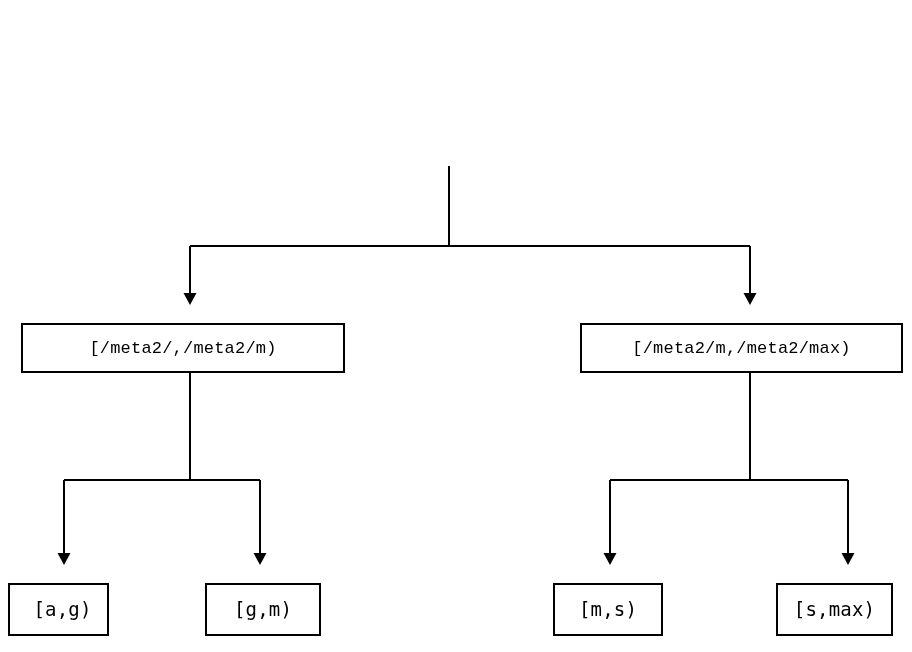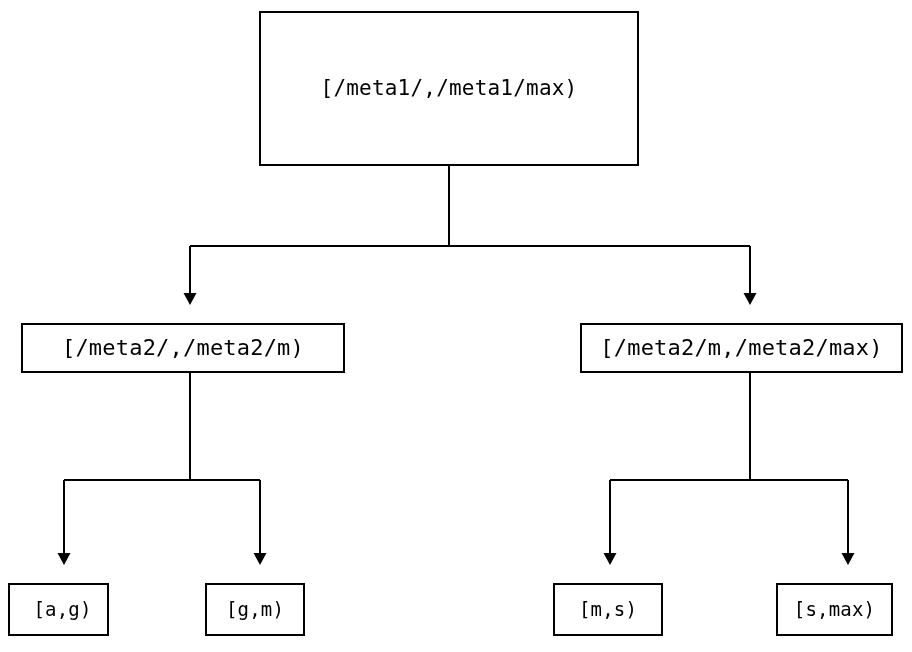--- a/index.html
+++ b/index.html
@@ -50,40 +50,41 @@
     top: 11px;
     width: 380px;
     height: 155px;
     font-size: 21px;
     letter-spacing: 0.2px;
   }
   
   .node-mid {
     top: 323px;
     height: 50px;
-    font-size: 22px;
+    font-size: 17px;
     letter-spacing: 0.2px;
+    font-family: Liberation Mono, monospace;
   }
   #node-mid-left {
     left: 21px;
     width: 324px;
   }
   #node-mid-right {
     left: 580px;
     width: 323px;
   }
   
   .node-leaf {
     top: 583px;
     height: 53px;
     font-size: 19px;
     letter-spacing: 0.2px;
   }
   #node-leaf-ag   { left: 8px;   width: 101px; padding-left: 8px; }
-  #node-leaf-gm   { left: 205px; width: 100px; }
+  #node-leaf-gm   { left: 205px; width: 116px; }
   #node-leaf-ms   { left: 553px; width: 110px; }
   #node-leaf-smax { left: 776px; width: 117px; }
 </style>
 </head>
 <body>
 
 <div id="diagram-root">
 
   <svg class="edges" viewBox="0 0 912 652" width="912" height="652" xmlns="http://www.w3.org/2000/svg">
     <g stroke="#000000" stroke-width="2.4" fill="none" shape-rendering="crispEdges">
@@ -108,23 +109,20 @@
       <polygon points="183.5,293 196.5,293 190,305"></polygon>
       <polygon points="743.5,293 756.5,293 750,305"></polygon>
 
       <polygon points="57.5,553 70.5,553 64,565"></polygon>
       <polygon points="253.5,553 266.5,553 260,565"></polygon>
       <polygon points="603.5,553 616.5,553 610,565"></polygon>
       <polygon points="841.5,553 854.5,553 848,565"></polygon>
     </g>
   </svg>
 
-  <div class="node" id="node-root">
-    <span class="node-label">[/meta1/,/meta1/max)</span>
-  </div>
 
   <div class="node node-mid" id="node-mid-left">
     <span class="node-label">[/meta2/,/meta2/m)</span>
   </div>
 
   <div class="node node-mid" id="node-mid-right">
     <span class="node-label">[/meta2/m,/meta2/max)</span>
   </div>
 
   <div class="node node-leaf" id="node-leaf-ag">

